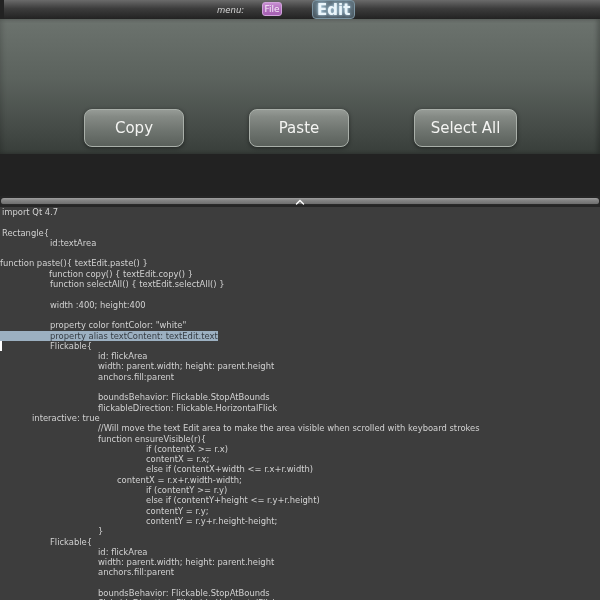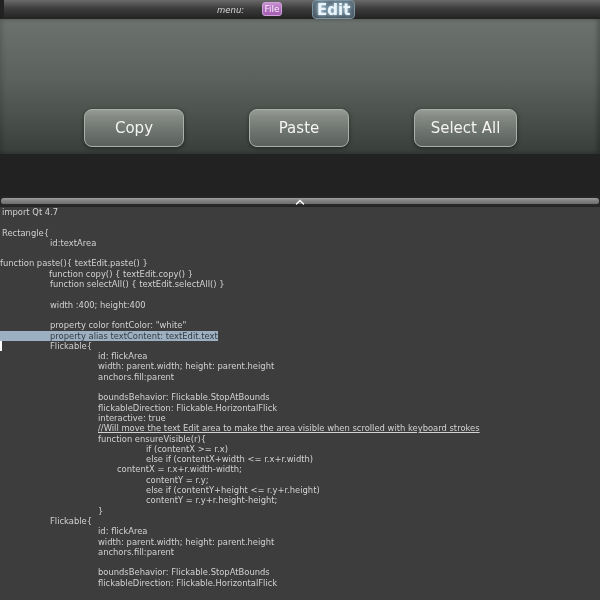--- a/index.html
+++ b/index.html
@@ -123,28 +123,30 @@
       <div class="code-line"><span class="line-inner" style="padding-left: 2px;"></span></div>
       <div class="code-line"><span class="line-inner" style="padding-left: 50px;">property color fontColor: "white"</span></div>
       <div class="code-line selected"><span class="line-inner" style="padding-left: 50px;">property alias textContent: textEdit.text</span></div>
       <div class="code-line"><span class="line-inner" style="padding-left: 50px;">Flickable{</span><span class="caret"></span></div>
       <div class="code-line"><span class="line-inner" style="padding-left: 98px;">id: flickArea</span></div>
       <div class="code-line"><span class="line-inner" style="padding-left: 98px;">width: parent.width; height: parent.height</span></div>
       <div class="code-line"><span class="line-inner" style="padding-left: 98px;">anchors.fill:parent</span></div>
       <div class="code-line"><span class="line-inner" style="padding-left: 2px;"></span></div>
       <div class="code-line"><span class="line-inner" style="padding-left: 98px;">boundsBehavior: Flickable.StopAtBounds</span></div>
       <div class="code-line"><span class="line-inner" style="padding-left: 98px;">flickableDirection: Flickable.HorizontalFlick</span></div>
-      <div class="code-line"><span class="line-inner" style="padding-left: 98px;">interactive: true</span></div>
-      <div class="code-line"><span class="line-inner" style="padding-left: 98px; text-decoration: underline;">//Will move the text Edit area to make the area visible when scrolled with keyboard strokes</span></div>
+      <div class="code-line"><span class="line-inner" style=" margin-left: 32px;">interactive: true</span></div>
+      <div class="code-line"><span class="line-inner" style="padding-left: 98px;">//Will move the text Edit area to make the area visible when scrolled with keyboard strokes</span></div>
       <div class="code-line"><span class="line-inner" style="padding-left: 98px; text-align: right;">function ensureVisible(r){</span></div>
       <div class="code-line"><span class="line-inner" style="padding-left: 146px;">if (contentX &gt;= r.x)</span></div>
+      <div class="code-line"><span class="line-inner" style="padding-left: 146px;">contentX = r.x;</span></div>
       <div class="code-line"><span class="line-inner" style="padding-left: 146px;">else if (contentX+width &lt;= r.x+r.width)</span></div>
       <div class="code-line"><span class="line-inner" style="padding-left: 117px;">contentX = r.x+r.width-width;</span></div>
+      <div class="code-line"><span class="line-inner" style="padding-left: 146px;">if (contentY &gt;= r.y)</span></div>
+      <div class="code-line"><span class="line-inner" style="padding-left: 146px;">else if (contentY+height &lt;= r.y+r.height)</span></div>
       <div class="code-line"><span class="line-inner" style="padding-left: 146px;">contentY = r.y;</span></div>
-      <div class="code-line"><span class="line-inner" style="padding-left: 146px;">else if (contentY+height &lt;= r.y+r.height)</span></div>
       <div class="code-line"><span class="line-inner" style="padding-left: 146px;">contentY = r.y+r.height-height;</span></div>
       <div class="code-line"><span class="line-inner" style="padding-left: 98px;">}</span></div>
       <div class="code-line"><span class="line-inner" style="padding-left: 50px;">Flickable{</span></div>
       <div class="code-line"><span class="line-inner" style="padding-left: 98px;">id: flickArea</span></div>
       <div class="code-line"><span class="line-inner" style="padding-left: 98px;">width: parent.width; height: parent.height</span></div>
       <div class="code-line"><span class="line-inner" style="padding-left: 98px;">anchors.fill:parent</span></div>
       <div class="code-line"><span class="line-inner" style="padding-left: 2px;"></span></div>
       <div class="code-line"><span class="line-inner" style="padding-left: 98px;">boundsBehavior: Flickable.StopAtBounds</span></div>
       <div class="code-line"><span class="line-inner" style="padding-left: 98px;">flickableDirection: Flickable.HorizontalFlick</span></div>
     </div>

